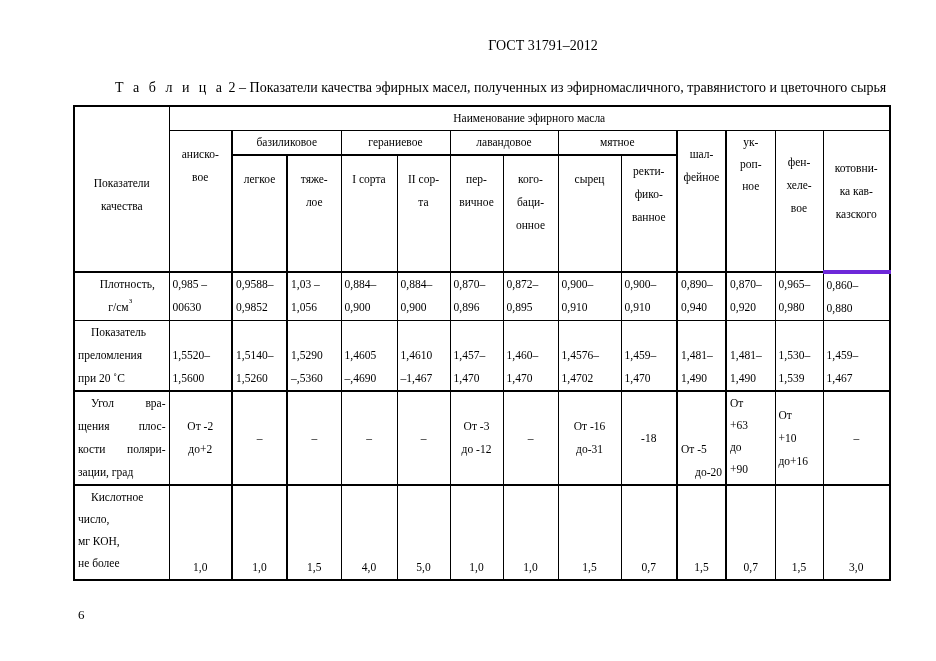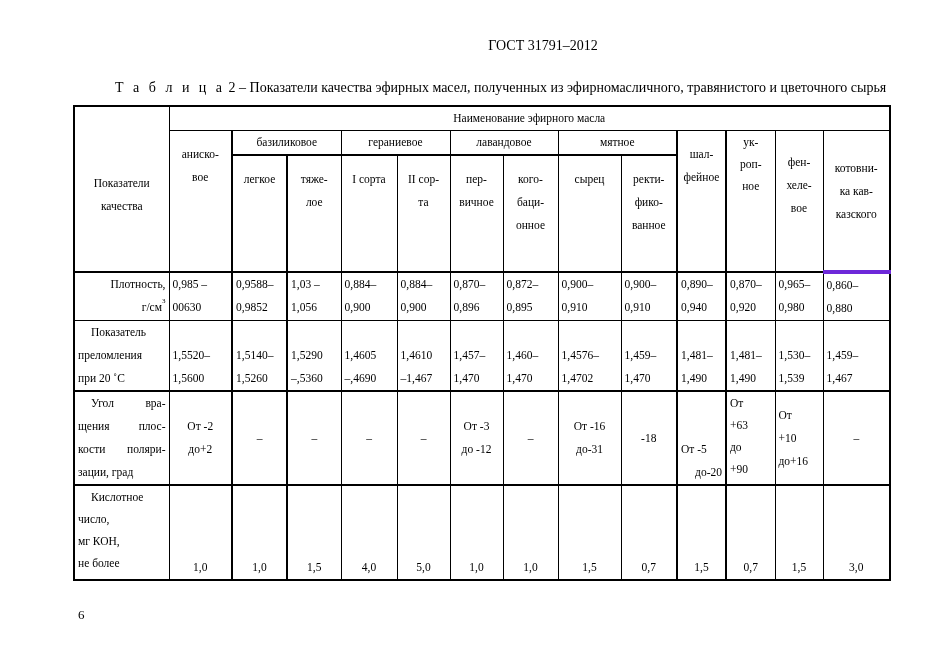--- a/index.html
+++ b/index.html
@@ -102,29 +102,29 @@
       <div>вичное</div>
     </td>
     <td style="padding-top:12px">
       <div>кого-</div>
       <div>баци-</div>
       <div>онное</div>
     </td>
     <td style="padding-top:12px">
           <div>сырец</div>
         </td>
-    <td style="padding-top:12px">
+    <td style="padding-top:4px">
       <div>ректи-</div>
       <div>фико-</div>
       <div>ванное</div>
     </td>
   </tr>
 
   <tr style="height:44px">
-    <td class="ind" style="padding-left:16px; text-align:right">
+    <td class="ind" style="padding-left:16px; text-align:center">
       <div>Плотность,</div>
       <div style="margin-left:-14px"><span>г/см</span><sup>3</sup></div>
     </td>
     <td class="lft">
           <div>0,985 –</div>
           <div>00630</div>
         </td>
     <td class="lft thick-l">
           <div>0,9588–</div>
           <div>0,9852</div>

